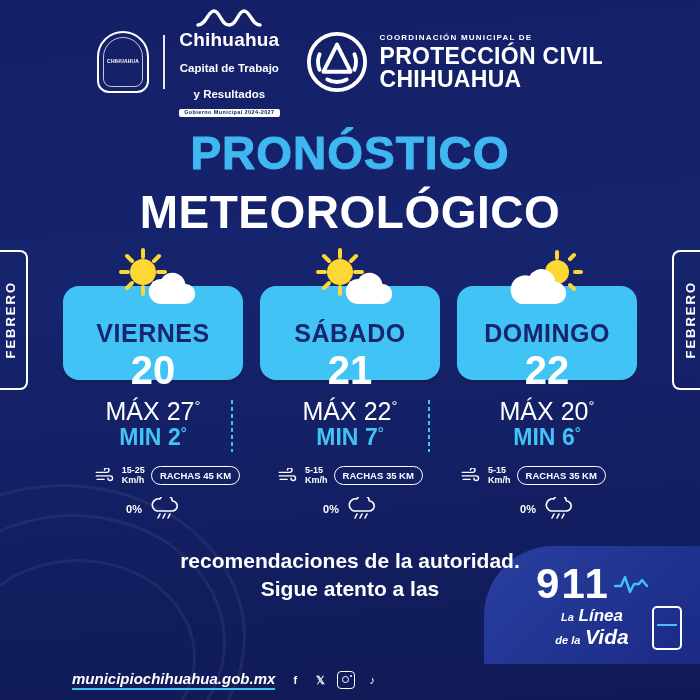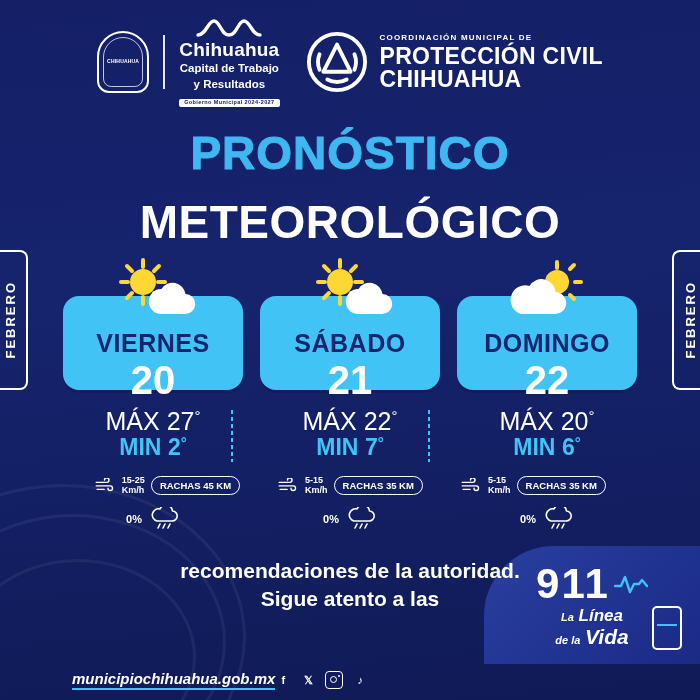--- a/index.html
+++ b/index.html
@@ -64,21 +64,21 @@
     border: 1px solid rgba(255,255,255,.75);
     border-radius: 22px 22px 9px 9px;
   }
   .crest span { position: relative; z-index: 2; padding: 0 3px; font-weight: bold;}
   .sep {
     width: 2px; height: 54px; background: #fff; opacity: .9;
   }
   .chih-block { color: #fff; text-align: center; line-height: 1; }
   .chih-mountains { display:block; margin: 0 auto 3px; }
   .chih-name { font-size: 19px; font-weight: bold; letter-spacing: .2px; }
-  .chih-sub { font-size: 11.5px; font-weight: bold; line-height: 1.15; margin-top: 3px;}
+  .chih-sub { font-size: 11.5px; font-weight: bold; line-height: 1.15; margin-top: 13px;}
   .chih-gob {
     display: inline-block;
     margin-top: 3px;
     font-size: 5.5px;
     letter-spacing: .4px;
     background: #fff;
     color: #14206b;
     padding: 1px 5px;
     border-radius: 2px;
     font-weight: bold;
@@ -99,21 +99,21 @@
     letter-spacing: 1px;
     line-height: 1;
     -webkit-text-stroke: 1px #3fb7f0;
   }
   .title-2 {
     color: #ffffff;
     font-size: 46px;
     font-weight: bold;
     letter-spacing: .5px;
     line-height: 1.05;
-    margin-top: 22px;
+    margin-top: 12px;
   }
 
   
   .month-tab {
     position: absolute;
     top: 250px;
     width: 34px;
     height: 140px;
     border: 2px solid #fff;
     border-radius: 8px;
@@ -328,20 +328,21 @@
   
   .footer {
     position: absolute;
     left: 0; bottom: 0;
     width: 700px;
     height: 40px;
     display: flex;
     align-items: center;
     padding-left: 72px;
     box-sizing: border-box;
+    gap: 12px;
   }
   .site {
     color: #fff;
     font-size: 15px;
     font-weight: bold;
     font-style: italic;
     border-bottom: 2px solid #41c3f5;
     padding-bottom: 1px;
   }
   .socials { display: flex; align-items: center; gap: 9px; }

